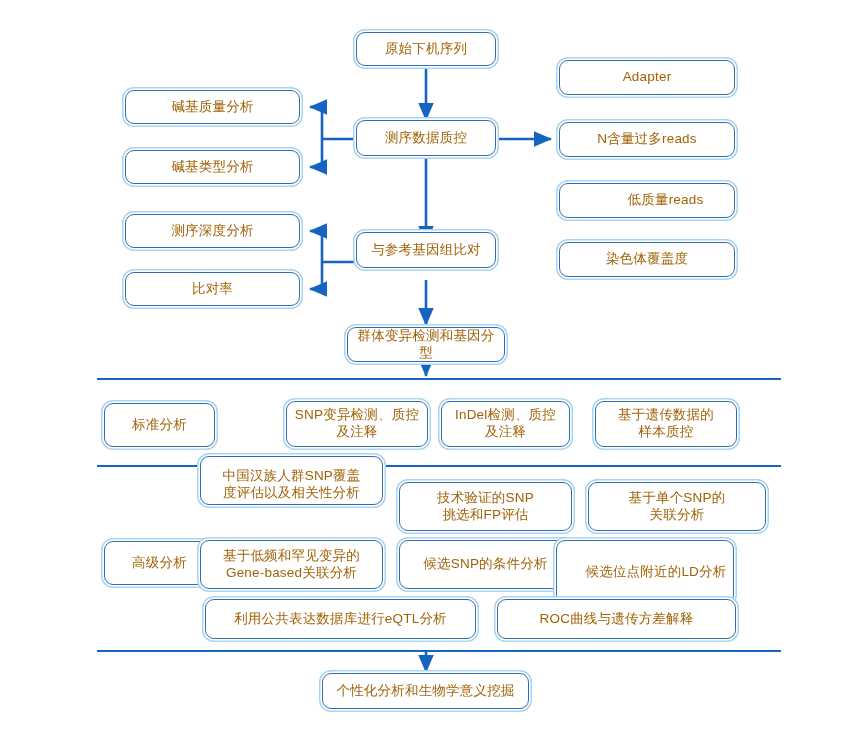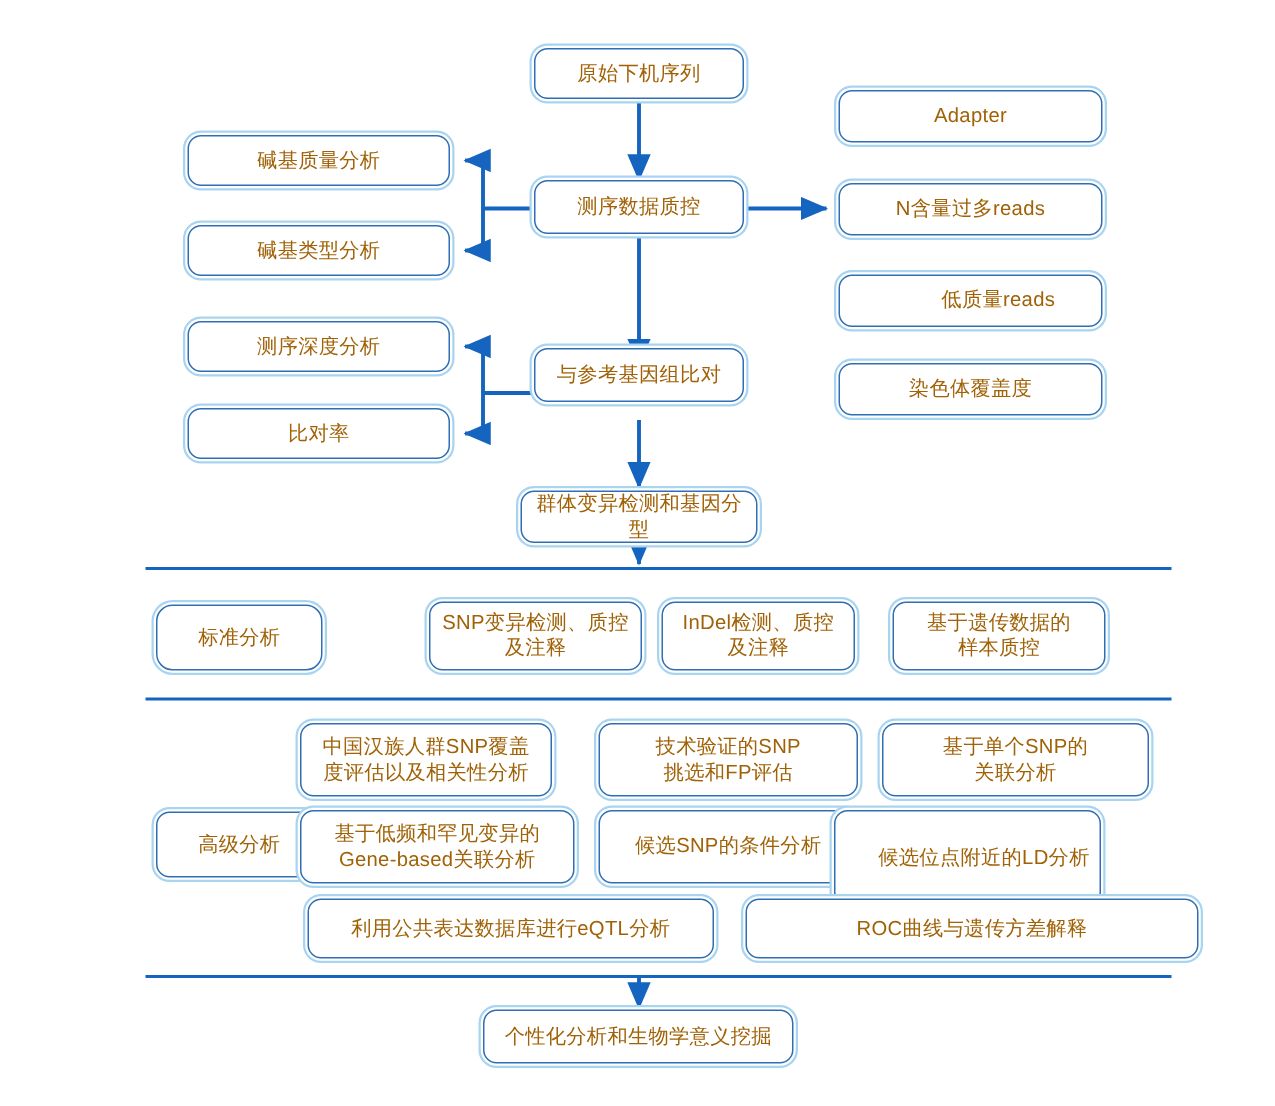--- a/index.html
+++ b/index.html
@@ -136,21 +136,21 @@
   </div>
 
   <div class="node" style="left:125px; top:272px; width:175px; height:34px;">
     <span class="lbl">比对率</span>
   </div>
 
   <div class="node" style="left:347px; top:327px; width:158px; height:35px;text-align:center;">
     <span class="lbl">群体变异检测和基因分型</span>
   </div>
 
-  <div class="node" style="left:104px; top:403px; width:111px; height:44px;border-radius:11px;">
+  <div class="node" style="left:104px; top:403px; width:111px; height:44px;">
     <span class="lbl">标准分析</span>
   </div>
 
   <div class="node" style="left:286px; top:401px; width:142px; height:46px;">
     <span class="lbl">SNP变异检测、质控
 及注释</span>
   </div>
 
   <div class="node" style="left:441px; top:401px; width:129px; height:46px;">
     <span class="lbl">InDel检测、质控
@@ -159,21 +159,21 @@
 
   <div class="node" style="left:595px; top:401px; width:142px; height:46px;">
     <span class="lbl">基于遗传数据的
 样本质控</span>
   </div>
 
   <div class="node" style="left:104px; top:541px; width:111px; height:44px;">
     <span class="lbl">高级分析</span>
   </div>
 
-  <div class="node" style="left:200px; top:482px; width:168px; height:49px;">
+  <div class="node" style="left:200px; top:456px; width:183px; height:49px;align-items:flex-end;">
     <span class="lbl">中国汉族人群SNP覆盖
 度评估以及相关性分析</span>
   </div>
 
   <div class="node" style="left:399px; top:482px; width:173px; height:49px;">
     <span class="lbl">技术验证的SNP
 挑选和FP评估</span>
   </div>
 
   <div class="node" style="left:588px; top:482px; width:178px; height:49px;">
@@ -191,21 +191,21 @@
   </div>
 
   <div class="node" style="left:556px; top:540px; width:178px; height:64px;padding-left:28px;">
     <span class="lbl">候选位点附近的LD分析</span>
   </div>
 
   <div class="node" style="left:205px; top:599px; width:271px; height:40px;text-align:right;">
     <span class="lbl">利用公共表达数据库进行eQTL分析</span>
   </div>
 
-  <div class="node" style="left:497px; top:599px; width:302px; height:40px;">
+  <div class="node" style="left:497px; top:599px; width:239px; height:40px;">
     <span class="lbl">ROC曲线与遗传方差解释</span>
   </div>
 
   <div class="node" style="left:322px; top:673px; width:207px; height:36px;">
     <span class="lbl">个性化分析和生物学意义挖掘</span>
   </div>
 
 </div>
 
 </body></html>

